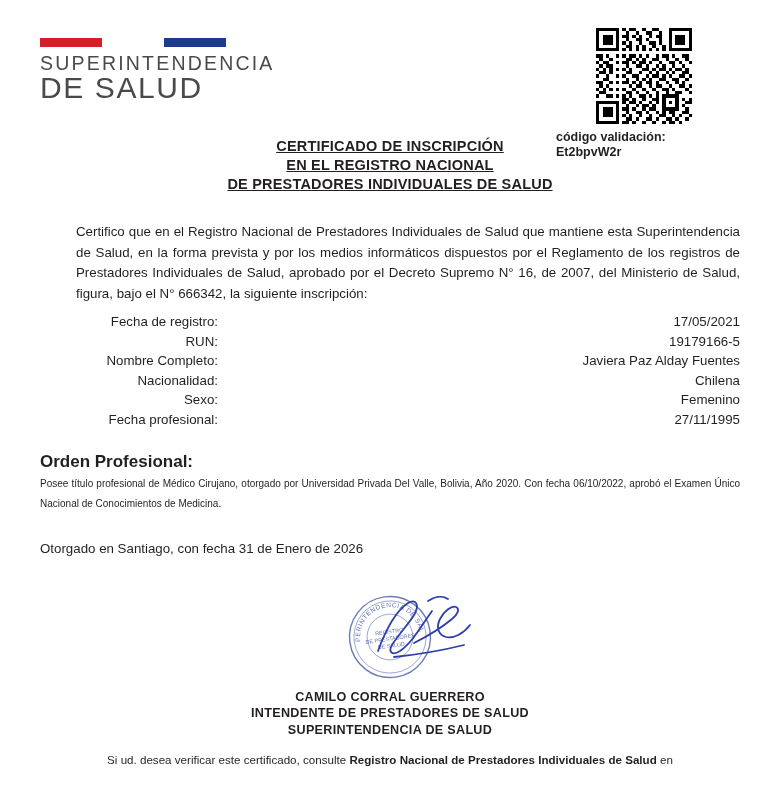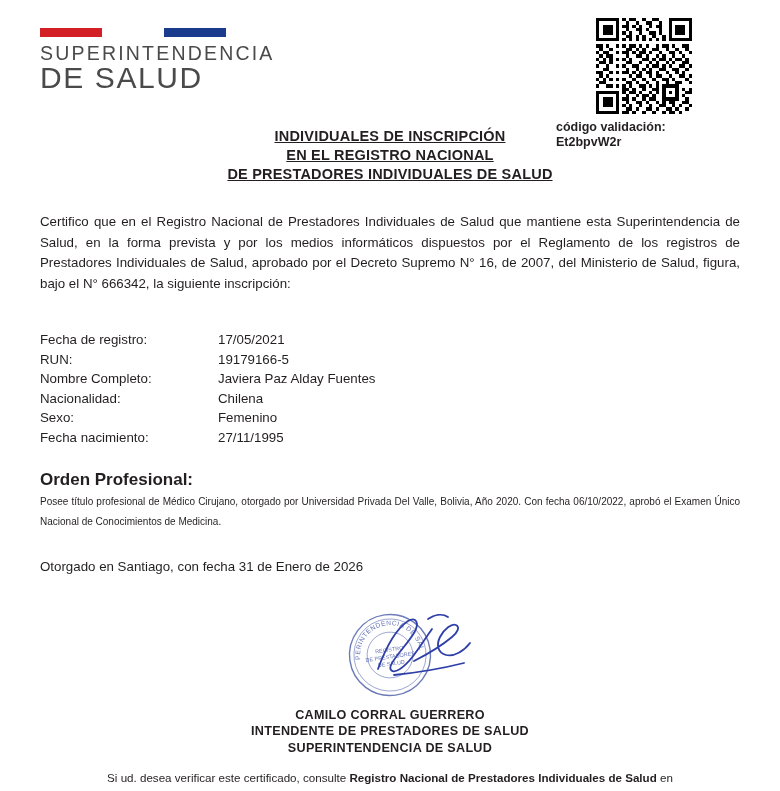--- a/index.html
+++ b/index.html
@@ -13,21 +13,21 @@
     font-family: "Liberation Sans", sans-serif;
     color: #231f20;
     position: relative;
     overflow: hidden;
   }
   .page {
     position: relative;
     width: 780px;
     height: 791px;
     box-sizing: border-box;
-    padding: 0 40px;
+    padding: 10px 40px;
   }
 
   
   .header {
     position: relative;
     height: 105px;
   }
   .logo-block {
     position: absolute;
     left: 0;
@@ -99,27 +99,29 @@
     text-decoration: underline;
   }
 
   
   .intro {
     margin-top: 28px;
     font-size: 13.3px;
     line-height: 20.5px;
     text-align: justify;
     color: #231f20;
+    margin-left: 36px;
   }
 
   
   .fields {
-    margin-top: 36px;
+    margin-top: 8px;
     font-size: 13.3px;
     line-height: 19.6px;
+    text-align: right;
   }
   .field-row {
     display: flex;
   }
   .field-label {
     width: 178px;
     flex: 0 0 178px;
   }
   .field-value {
     flex: 1 1 auto;
@@ -458,21 +460,21 @@
         </g>
       </svg>
       <div class="qr-caption">
         <span>código validación:</span><br>
         <span>Et2bpvW2r</span>
       </div>
     </div>
   </div>
 
   <div class="doc-title">
-    <span class="ln u">INDIVIDUALES DE INSCRIPCIÓN</span>
+    <span class="ln u">CERTIFICADO DE INSCRIPCIÓN</span>
     <span class="ln u">EN EL REGISTRO NACIONAL</span>
     <span class="ln u">DE PRESTADORES INDIVIDUALES DE SALUD</span>
   </div>
 
   <div class="intro">Certifico que en el Registro Nacional de Prestadores Individuales de Salud que mantiene esta Superintendencia de Salud, en la forma prevista y por los medios informáticos dispuestos por el Reglamento de los registros de Prestadores Individuales de Salud, aprobado por el Decreto Supremo N° 16, de 2007, del Ministerio de Salud, figura, bajo el N° 666342, la siguiente inscripción:</div>
 
   <div class="fields">
     <div class="field-row">
       <div class="field-label">Fecha de registro:</div>
       <div class="field-value">17/05/2021</div>
@@ -487,21 +489,21 @@
     </div>
     <div class="field-row">
       <div class="field-label">Nacionalidad:</div>
       <div class="field-value">Chilena</div>
     </div>
     <div class="field-row">
       <div class="field-label">Sexo:</div>
       <div class="field-value">Femenino</div>
     </div>
     <div class="field-row">
-      <div class="field-label">Fecha nacimiento:</div>
+      <div class="field-label">Fecha profesional:</div>
       <div class="field-value">27/11/1995</div>
     </div>
   </div>
 
   <div class="section-head">Orden Profesional:</div>
   <div class="sub-text">Posee título profesional de Médico Cirujano, otorgado por Universidad Privada Del Valle, Bolivia, Año 2020. Con fecha 06/10/2022, aprobó el Examen Único Nacional de Conocimientos de Medicina.</div>
 
   <div class="issued">Otorgado en Santiago, con fecha 31 de Enero de 2026</div>
 
   <div class="sig-area">

